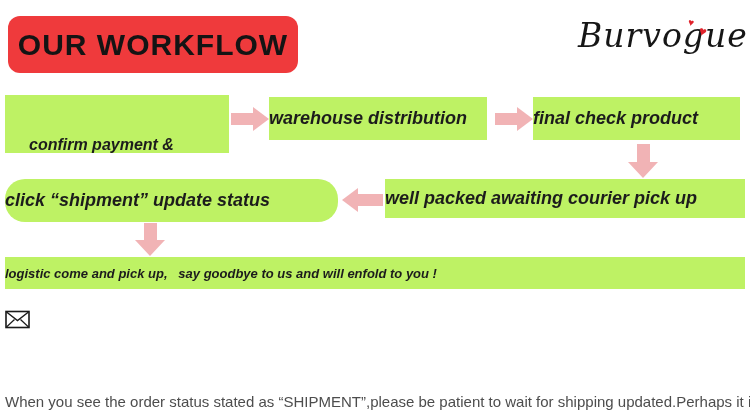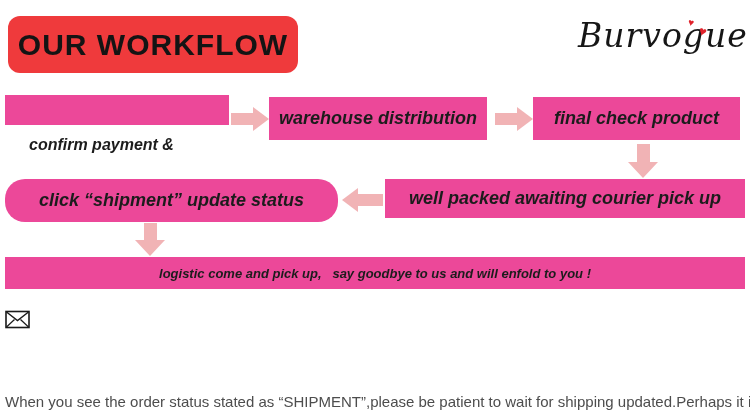--- a/index.html
+++ b/index.html
@@ -22,26 +22,26 @@
   }
   .brand-text{
     font-family:"DejaVu Serif",serif;font-style:italic;font-size:33px;
     color:#161616;letter-spacing:1px;
   }
   .heart{position:absolute;color:#e0222b;line-height:1;}
   .heart-small{left:110px;top:2px;font-size:10px;transform:rotate(12deg);}
   .heart-big{left:121px;top:9px;font-size:13px;transform:rotate(18deg);}
   
   .wbox{
-    position:absolute;background:#ec4899;
-    display:flex;align-items:center;justify-content:center;
+    position:absolute;background:#bef264;
+    display:flex;align-items:center;justify-content:flex-start;
     color:#1c1c1c;font-style:italic;font-weight:700;
     font-family:"Liberation Sans",sans-serif;white-space:pre;
   }
-  #box-step1{left:5px;top:95px;width:224px;height:30px;display:block;font-size:16px;}
+  #box-step1{left:5px;top:95px;width:224px;height:58px;display:block;font-size:16px;}
   #box-step1 .l1{padding:5px 0 0 24px;}
   #box-step1 .l2{padding:1px 0 0 62px;}
   #box-step2{left:269px;top:97px;width:218px;height:43px;font-size:18px;}
   #box-step3{left:533px;top:97px;width:207px;height:43px;font-size:18px;}
   #box-step4{left:5px;top:179px;width:333px;height:43px;font-size:18px;border-radius:20px;}
   #box-step5{left:385px;top:179px;width:360px;height:39px;font-size:18px;}
   #box-step6{left:5px;top:257px;width:740px;height:32px;font-size:13px;}
   
   .shaft{position:absolute;background:#f1b3b5;}
   .tri{position:absolute;width:0;height:0;}

